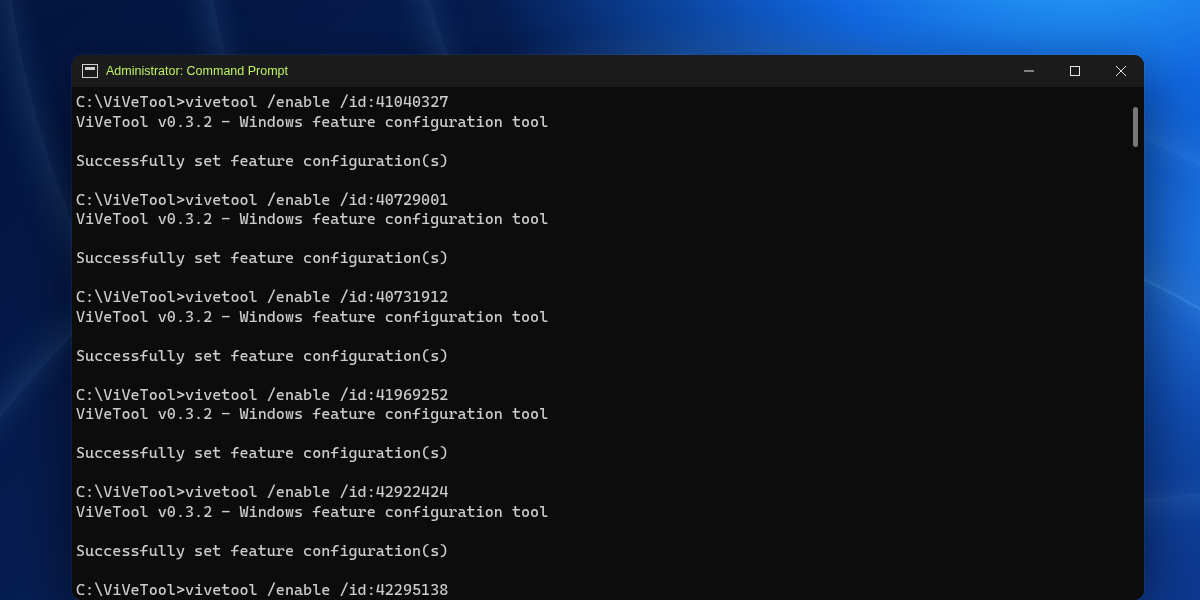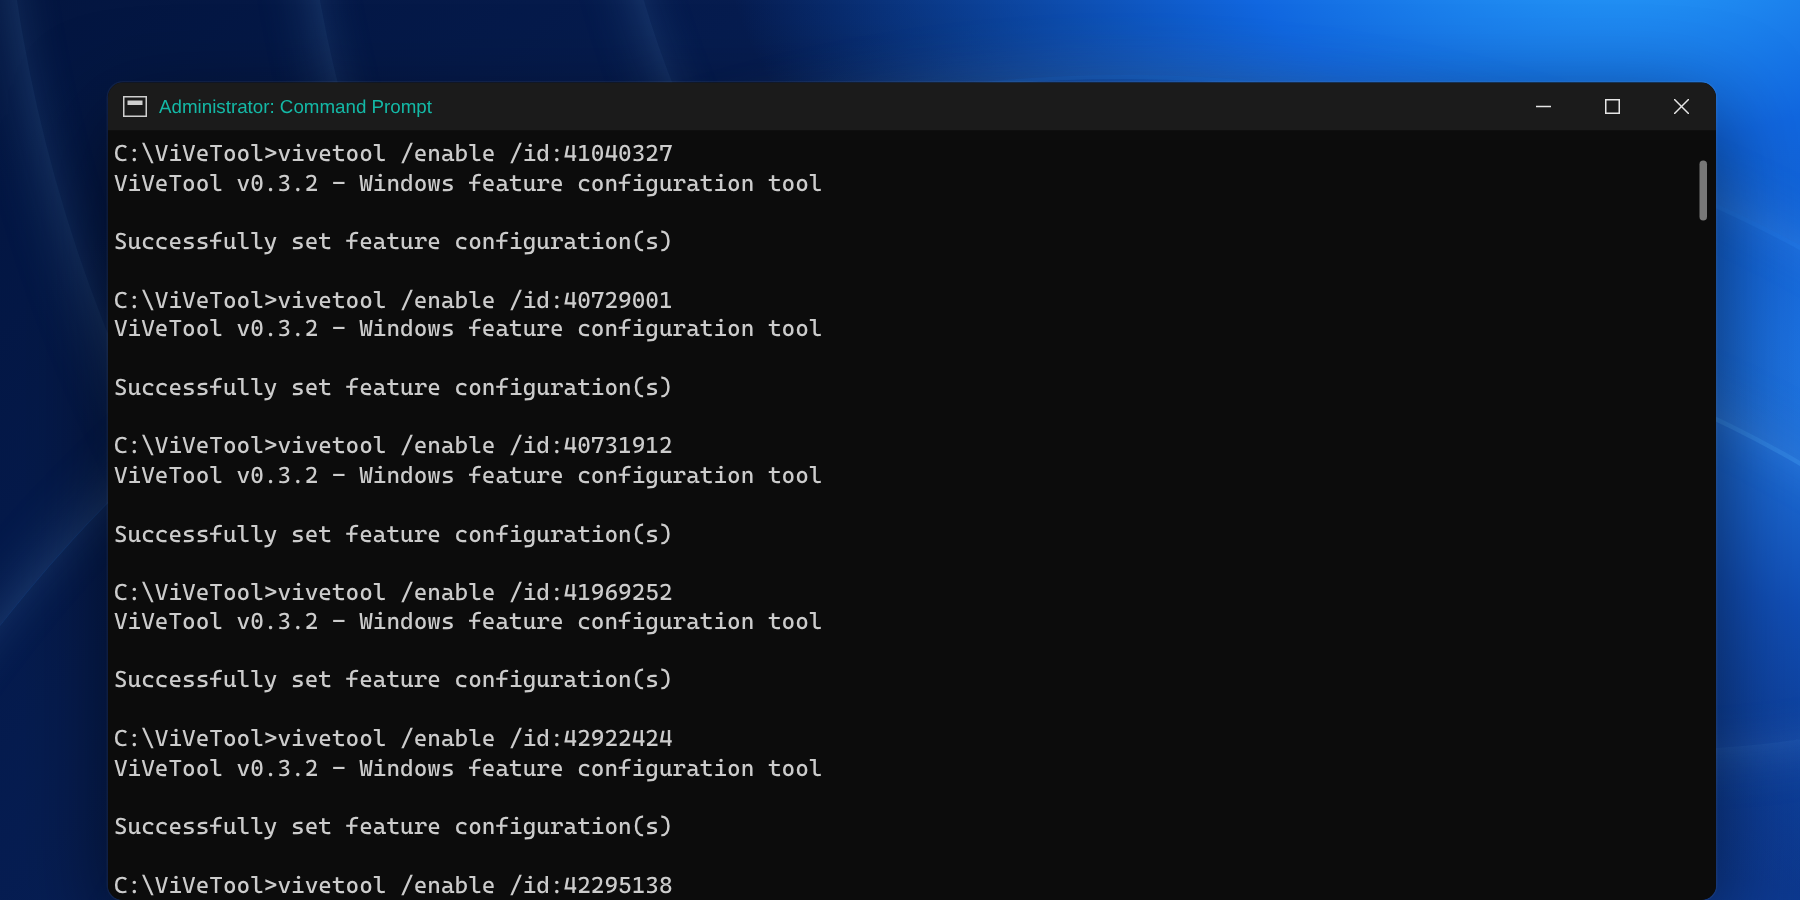--- a/index.html
+++ b/index.html
@@ -41,21 +41,21 @@
     background: #0c0c0c;
     border-radius: 10px;
     overflow: hidden;
     box-shadow: 0 20px 60px rgba(0,0,0,0.55), 0 0 0 1px rgba(255,255,255,0.06);
   }
   .titlebar {
     height: 32px;
     background: #1b1b1b;
     display: flex;
     align-items: center;
-    color: #14b8a6;
+    color: #bef264;
     font-size: 12.5px;
     user-select: none;
   }
   .titlebar .app-icon {
     width: 16px; height: 14px;
     margin: 0 8px 0 10px;
     border: 1px solid #d0d0d0;
     position: relative;
     background: #1b1b1b;
   }

